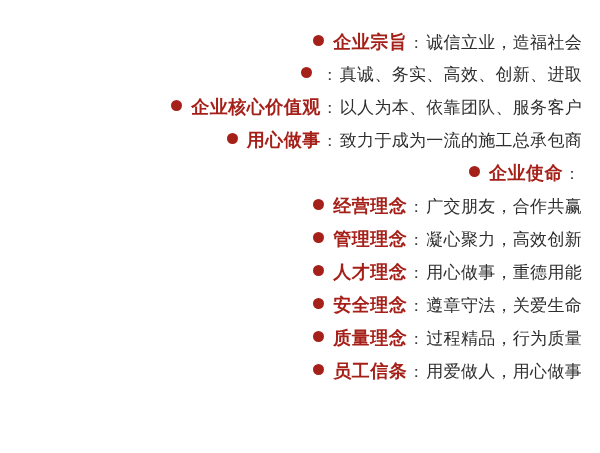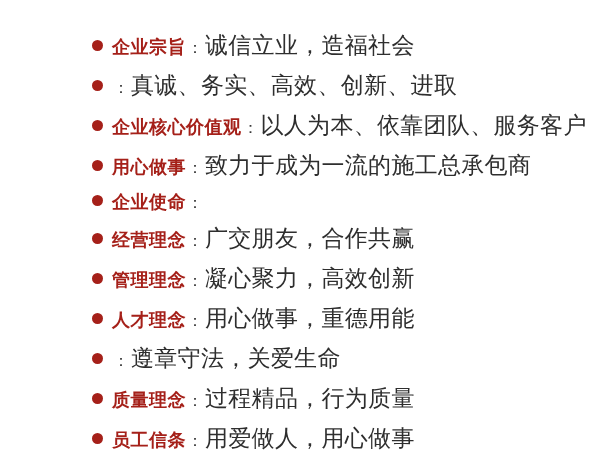--- a/index.html
+++ b/index.html
@@ -14,20 +14,21 @@
     overflow: hidden;
   }
   #culture-list {
     box-sizing: border-box;
     width: 600px;
     height: 453px;
     padding: 30px 18px 20px 92px;
     display: flex;
     flex-direction: column;
     justify-content: flex-start;
+    align-items: flex-end;
   }
   .row {
     display: flex;
     align-items: baseline;
     margin-bottom: 9px;
     white-space: nowrap;
   }
   .bullet {
     flex: 0 0 auto;
     width: 11px;
@@ -49,21 +50,21 @@
   .colon {
     flex: 0 0 auto;
     color: #3a3a3a;
     font-size: 16px;
     padding: 0 2px 0 1px;
     font-family: "DejaVu Sans", "Liberation Sans", sans-serif;
   }
   .value {
     flex: 0 1 auto;
     color: #2e2e2e;
-    font-size: 23px;
+    font-size: 17px;
     letter-spacing: 0.3px;
     font-family: "DejaVu Sans", "Liberation Sans", sans-serif;
   }
 </style>
 </head>
 <body>
 
 <div id="culture-list">
     <div class="row">
       <span class="bullet"></span>
@@ -106,20 +107,21 @@
       <span class="value">凝心聚力，高效创新</span>
     </div>
     <div class="row">
       <span class="bullet"></span>
       <span class="term">人才理念</span>
       <span class="colon">：</span>
       <span class="value">用心做事，重德用能</span>
     </div>
     <div class="row">
       <span class="bullet"></span>
+      <span class="term">安全理念</span>
       <span class="colon">：</span>
       <span class="value">遵章守法，关爱生命</span>
     </div>
     <div class="row">
       <span class="bullet"></span>
       <span class="term">质量理念</span>
       <span class="colon">：</span>
       <span class="value">过程精品，行为质量</span>
     </div>
     <div class="row">

